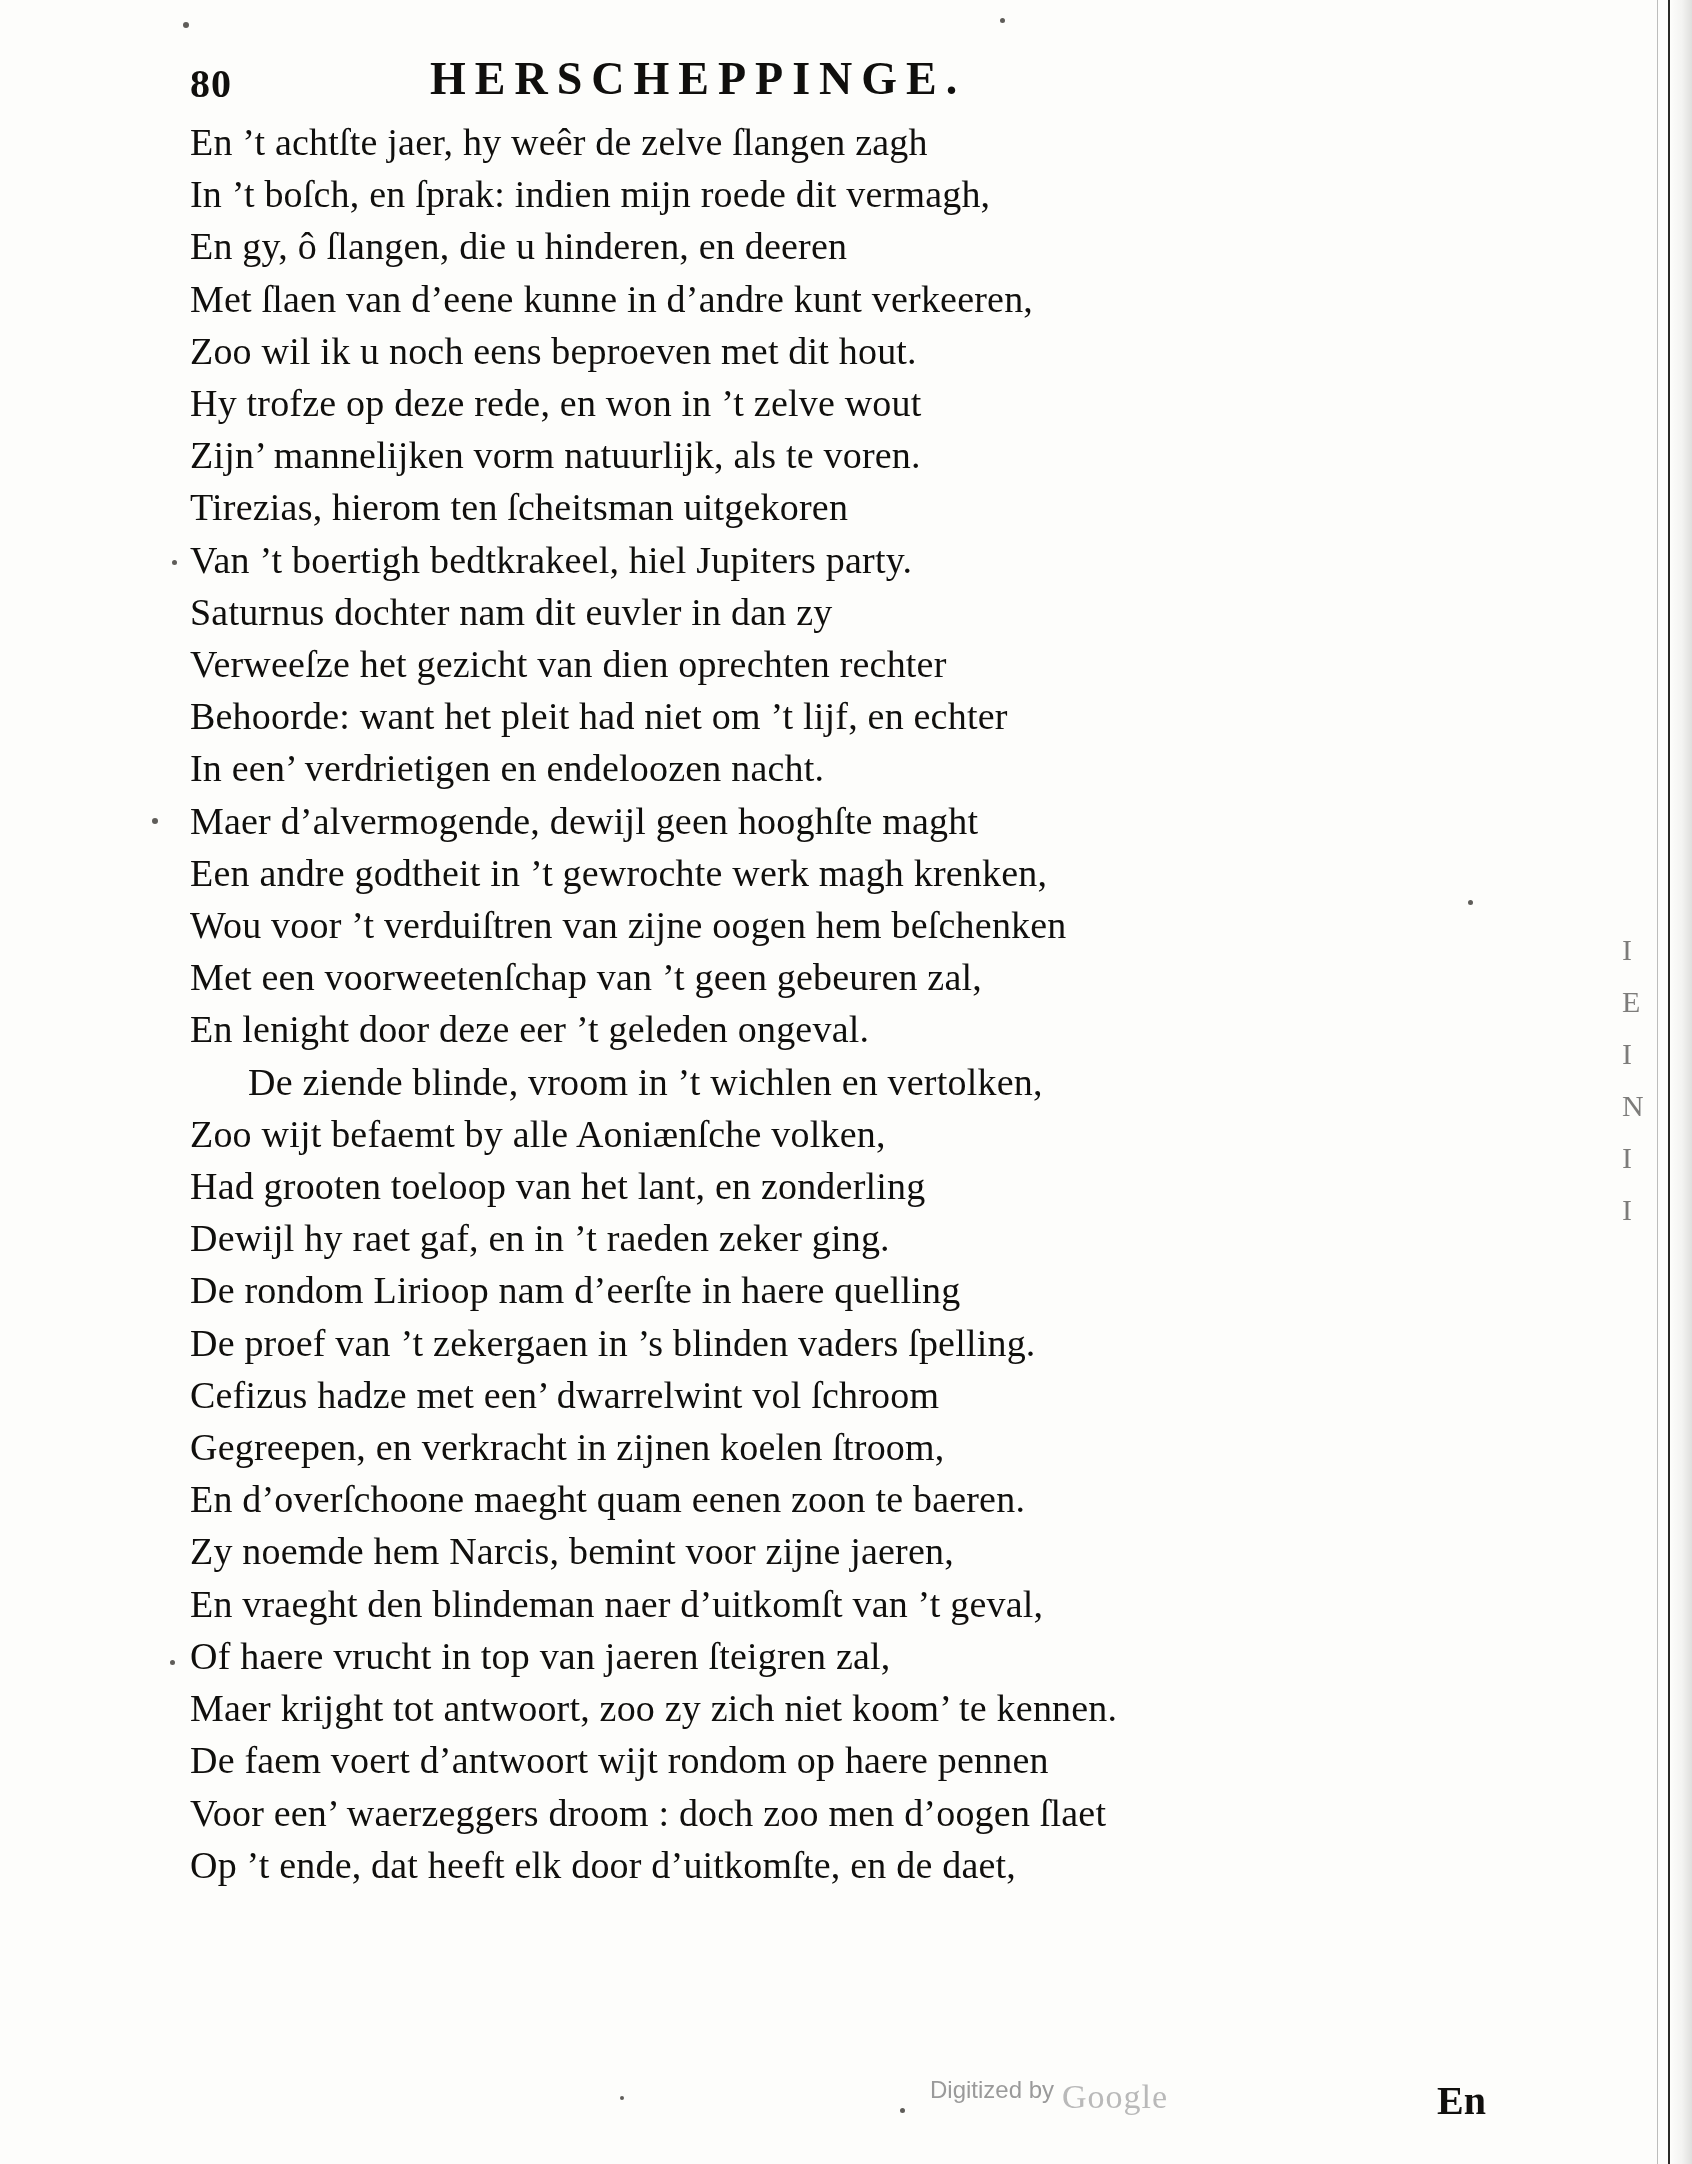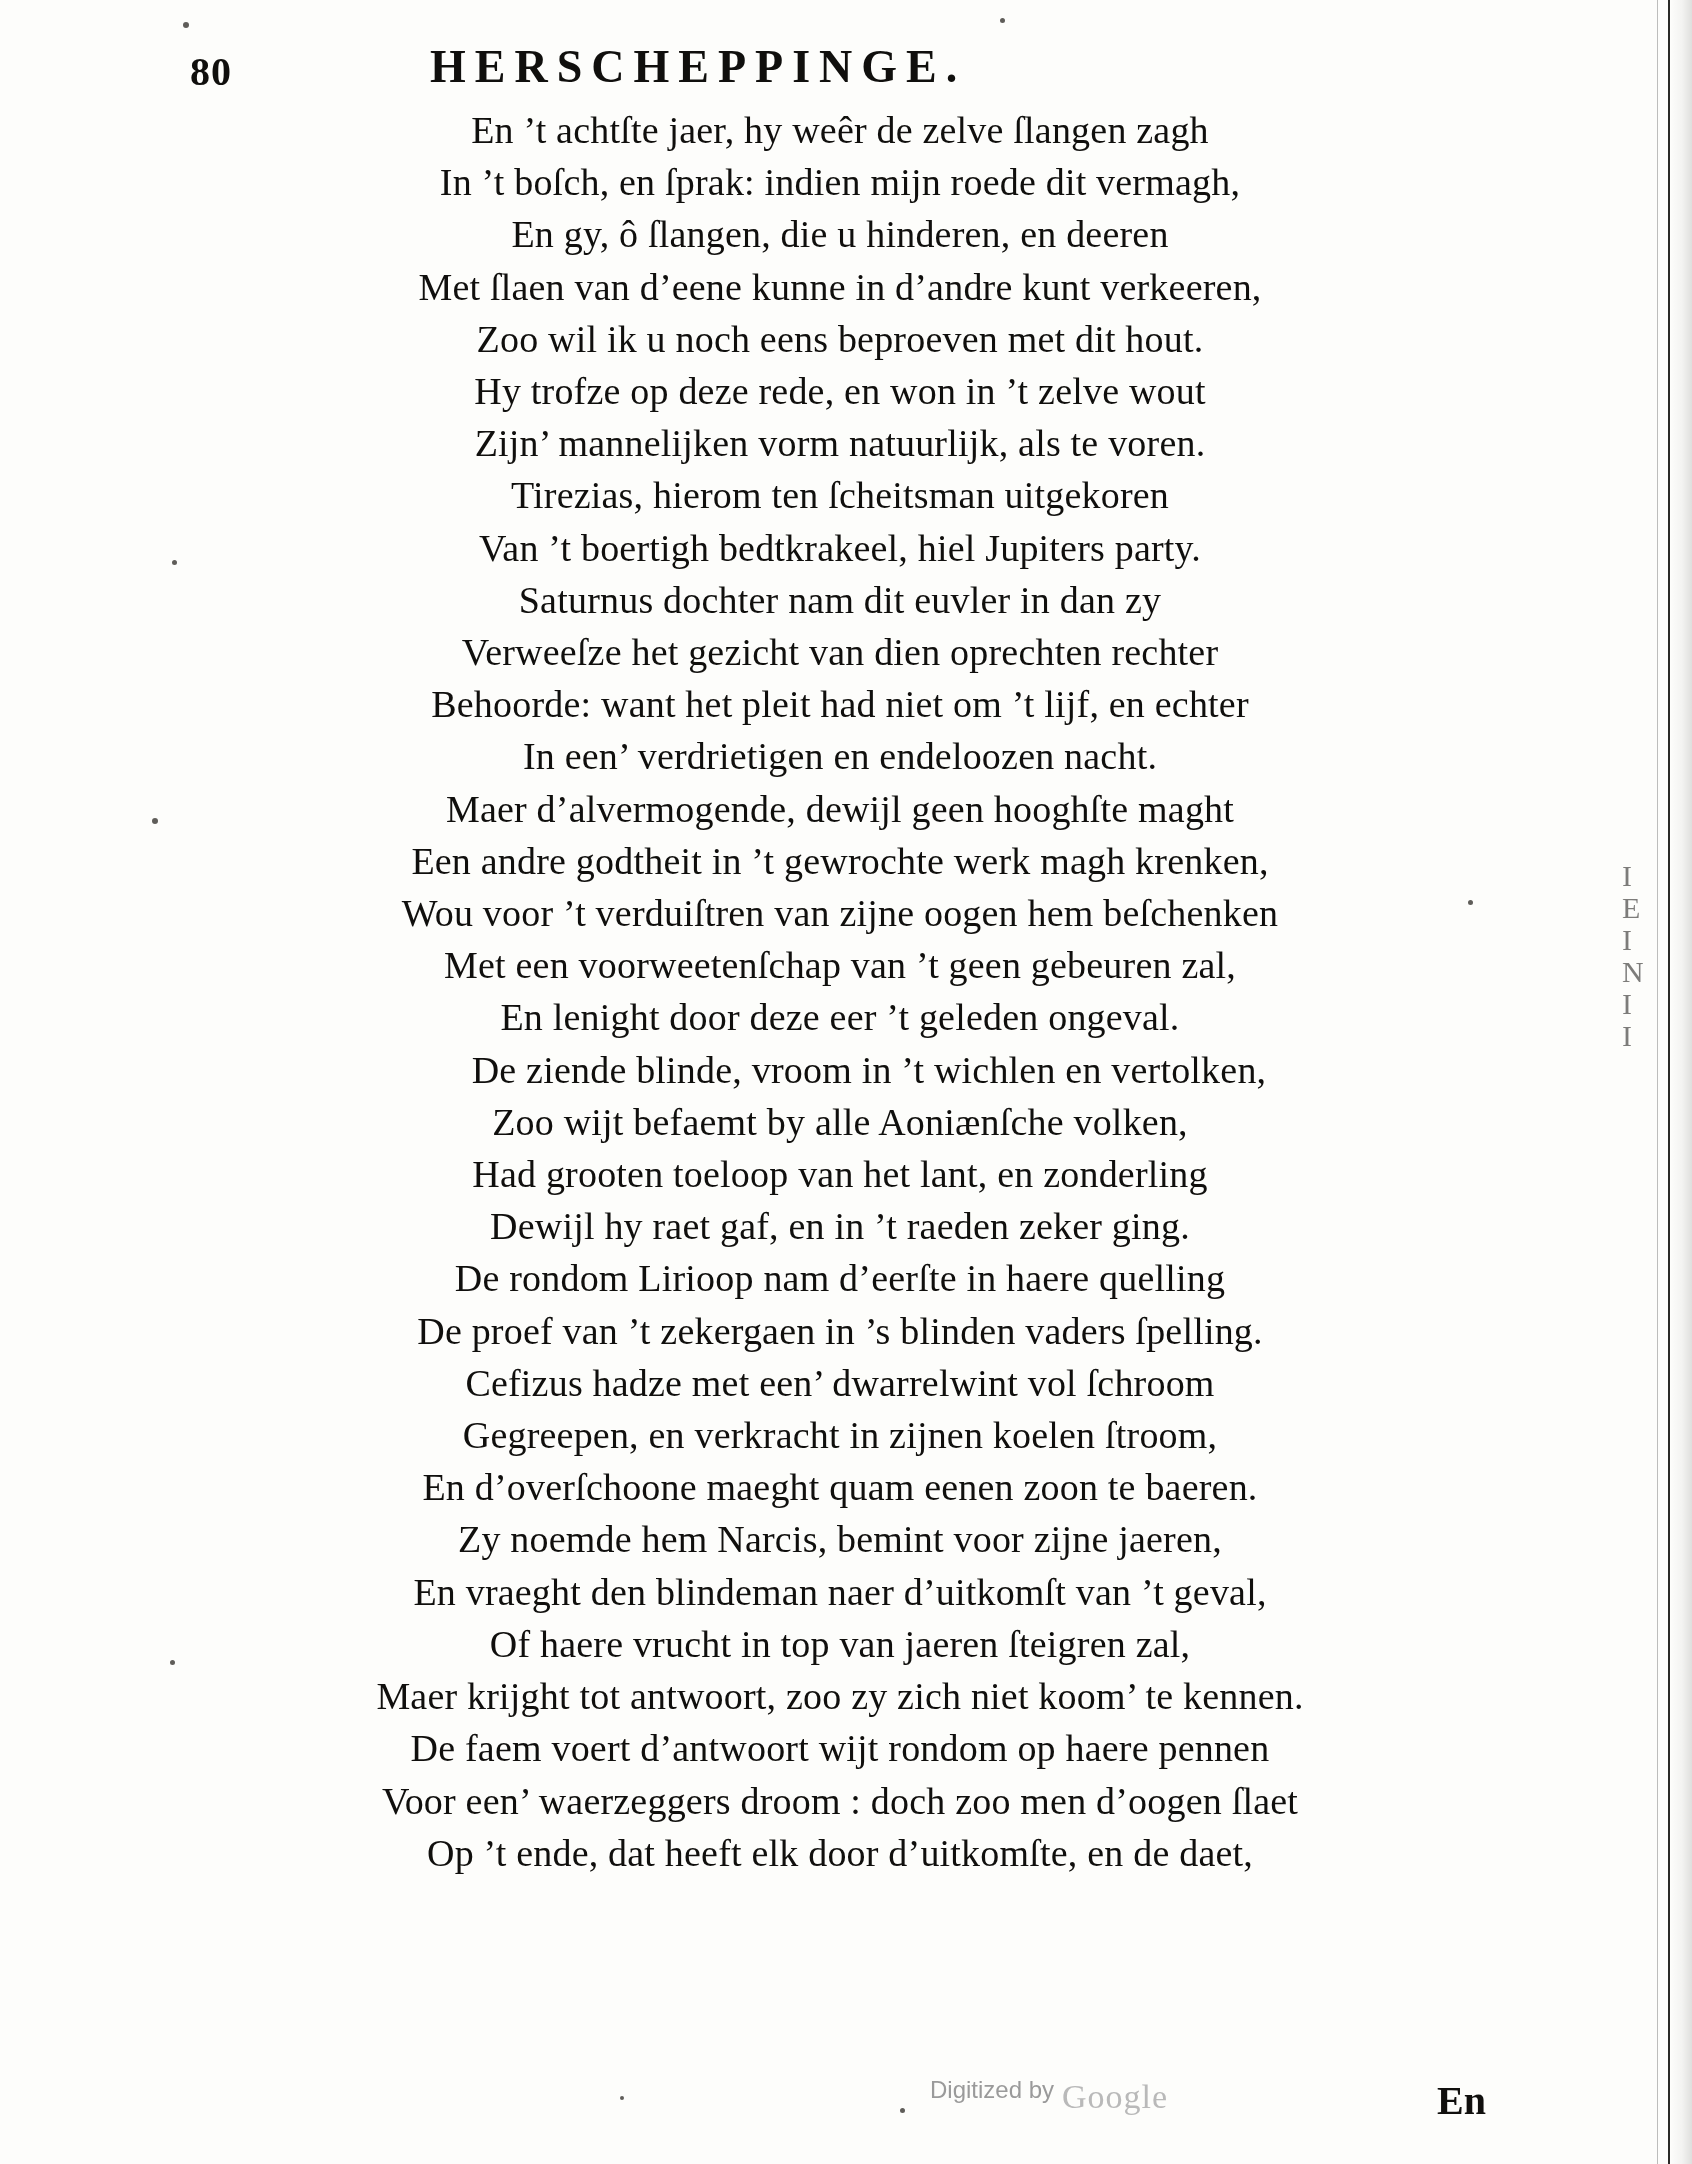--- a/index.html
+++ b/index.html
@@ -37,23 +37,22 @@
   .speck {
     position: absolute;
     background: #2a2723;
     border-radius: 50%;
     opacity: 0.75;
   }
 
   .content {
     position: absolute;
     left: 190px;
-    top: 34px;
+    top: 46px;
     width: 1300px;
-    text-align: center;
   }
 
   .header-row {
     position: relative;
     height: 70px;
   }
   .folio {
     position: absolute;
     left: 0;
     top: 14px;
@@ -109,24 +108,24 @@
     position: absolute;
     right: 206px;
     bottom: 14px;
     font-size: 40px;
     font-weight: 700;
   }
 
   .margin-marks {
     position: absolute;
     right: 44px;
-    top: 860px;
+    top: 924px;
     width: 26px;
     font-size: 30px;
-    line-height: 32px;
+    line-height: 52px;
     color: rgba(20,18,16,0.55);
   }
 </style>
 </head>
 <body>
 
 <div class="page">
 
   <div class="page-edge-right"></div>
   <div class="page-edge-right2"></div>

